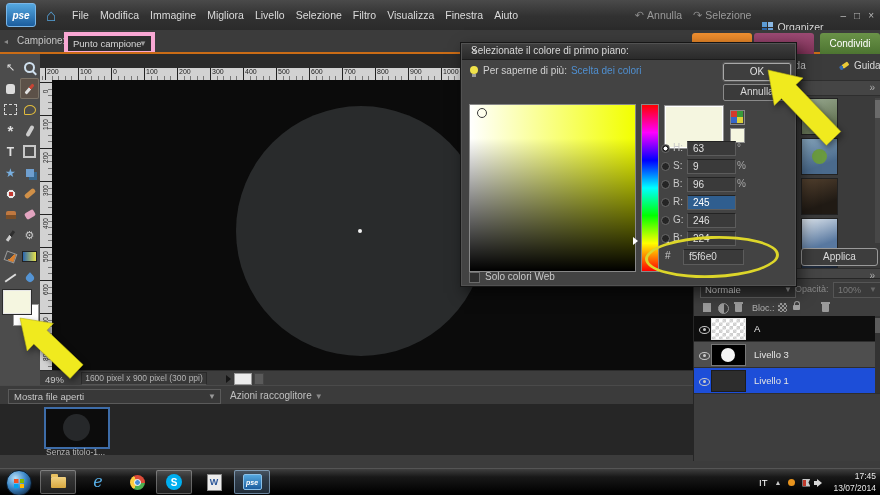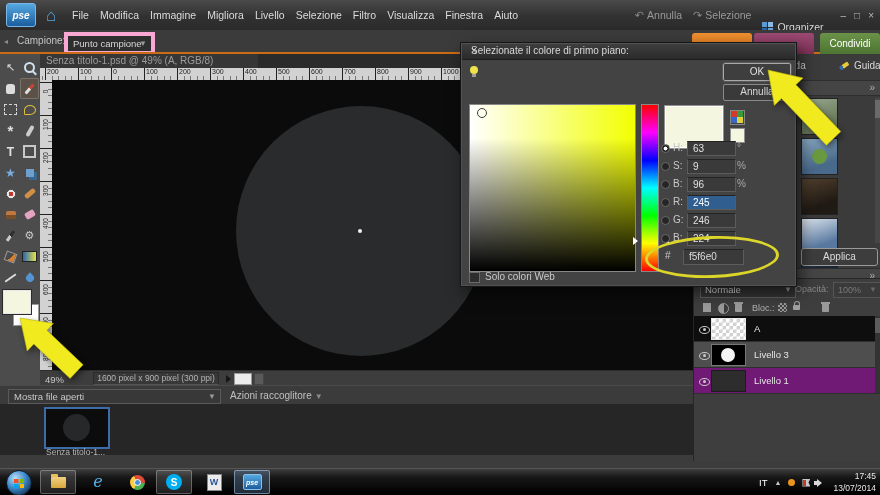--- a/index.html
+++ b/index.html
@@ -90,21 +90,21 @@
                       repeating-linear-gradient(180deg,#777 0 1px,transparent 1px 6.6px);
      background-size:100% 100%,4px 100%;background-position:0 2px,8px 2px;background-repeat:no-repeat,repeat-y;}
   .vtick-label{position:absolute;left:-1px;width:12px;text-align:center;font-size:6.5px;color:#222;
      transform:rotate(-90deg);}
   .canvas{position:absolute;left:12px;top:26px;width:743px;height:290px;background:#0b0b0b;overflow:hidden;}
   .doc-circle{position:absolute;left:184px;top:26px;width:250px;height:250px;border-radius:50%;background:#292b2c;}
   .doc-dot{position:absolute;left:306px;top:149px;width:4px;height:4px;border-radius:50%;background:#f2f2f2;}
   
   .statusbar{position:absolute;left:40px;top:370px;width:755px;height:15px;background:#3d3d3d;border-top:1px solid #2c2c2c;}
   .zoomtxt{position:absolute;left:5px;top:3px;font-size:9.5px;color:#c8c8c8;}
-  .sizefield{position:absolute;left:53px;top:1px;width:124px;height:11px;background:#383838;
+  .sizefield{position:absolute;left:41px;top:1px;width:124px;height:11px;background:#383838;
      border:1px solid #2a2a2a;border-bottom-color:#555;color:#b4b4b4;font-size:8.5px;text-align:center;line-height:11px;}
   .scrtri{position:absolute;left:186px;top:4px;width:0;height:0;border:4px solid transparent;border-left:5px solid #161616;}
   .scrthumb{position:absolute;left:194px;top:2px;width:16px;height:10px;background:#ececec;border:1px solid #999;}
   .scrplus{position:absolute;left:214px;top:2px;width:8px;height:10px;background:#5a5a5a;border:1px solid #444;}
   
   .binbar{position:absolute;left:0;top:385px;width:796px;height:19px;background:#3b3b3b;border-top:1px solid #4a4a4a;}
   .showfiles{position:absolute;left:8px;top:3px;width:206px;height:13px;background:#383838;border:1px solid #5a5a5a;
      color:#c8c8c8;font-size:9.5px;line-height:13px;padding-left:5px;}
   .showfiles .car{position:absolute;right:4px;top:0;color:#999;font-size:8px;}
   .binactions{position:absolute;left:230px;top:4px;color:#c0c0c0;font-size:10px;}
@@ -156,21 +156,21 @@
                 linear-gradient(45deg,#999 25%,#444 25%,#444 75%,#999 75%);
      background-size:4px 4px;background-position:0 0,2px 2px;}
   .ic-lock{position:absolute;left:99px;top:5px;width:7px;height:5px;background:#a0a0a0;border-radius:1px;}
   .ic-lock::before{content:'';position:absolute;top:-4px;left:1px;width:4px;height:4px;border:1.5px solid #a0a0a0;
      border-bottom:none;border-radius:3px 3px 0 0;}
   .ic-trash-b{position:absolute;left:128px;top:4px;}
   .lyr-list{position:absolute;left:0;top:37px;width:187px;}
   .lrow{position:relative;height:25px;border-bottom:1px solid #2e2e2e;}
   .lrow-0{background:#0e0e0e;}
   .lrow-1{background:#4e4e4e;}
-  .lrow-2{background:#701a75;}
+  .lrow-2{background:#1d4ed8;}
   .eye{position:absolute;left:5px;top:10px;width:9px;height:6px;border:1px solid #c8c8c8;border-radius:50%;}
   .eye::after{content:'';position:absolute;left:2.5px;top:1px;width:3px;height:3px;border-radius:50%;background:#c8c8c8;}
   .lthumb{position:absolute;left:17px;top:2px;width:33px;height:20px;border:1px solid #777;}
   .lthumb-checker{border-color:#e8e8e8;background:
      linear-gradient(45deg,#cfcfcf 25%,transparent 25%,transparent 75%,#cfcfcf 75%),
      linear-gradient(45deg,#cfcfcf 25%,#fff 25%,#fff 75%,#cfcfcf 75%);
      background-size:7px 7px;background-position:0 0,3.5px 3.5px;}
   .lthumb-circle{background:#000;}
   .lthumb-circle::after{content:'';position:absolute;left:9px;top:3px;width:14px;height:14px;border-radius:50%;background:#f4f4f4;}
   .lthumb-dark{background:#2d2d2d;border-color:#1c1c1c;}
@@ -387,23 +387,20 @@
         <span class="shape"></span>
       </div>
       <div class="tool tool-sponge-tool">
         <span class="shape"></span>
       </div>
       <div class="fg-swatch" style="background: rgb(245, 246, 224);"></div>
       <div class="bg-swatch" style="background: rgb(255, 255, 255);"></div>
     </div>
 
   <div class="docarea">
-    <div class="doctab">
-      <span>Senza titolo-1.psd @ 49% (A, RGB/8)</span>
-    </div>
     <div class="hruler">
         <span class="tick-label" style="left: 7px;">200</span>
         <span class="tick-label" style="left: 40px;">100</span>
         <span class="tick-label" style="left: 73px;">0</span>
         <span class="tick-label" style="left: 106px;">100</span>
         <span class="tick-label" style="left: 139px;">200</span>
         <span class="tick-label" style="left: 172px;">300</span>
         <span class="tick-label" style="left: 205px;">400</span>
         <span class="tick-label" style="left: 238px;">500</span>
         <span class="tick-label" style="left: 271px;">600</span>
@@ -521,20 +518,23 @@
     </div>
     <div class="lyr-scroll"></div>
   </div>
 
   <div class="dialog">
     <div class="dlg-title">
       <span>Selezionate il colore di primo piano:</span>
       <span class="dlg-close">×</span>
     </div>
     <div class="bulb"></div>
+    <div class="learn">
+      <span>Per saperne di più:</span><a href="#">Scelta dei colori</a>
+    </div>
     <div class="dlg-ok">OK</div>
     <div class="dlg-cancel">Annulla</div>
     <div class="colorfield">
       <div class="cf-marker"></div>
     </div>
     <div class="hueslider"></div>
     <div class="hue-arrow-l"></div>
     <div class="hue-arrow-r"></div>
     <div class="preview" style="background: rgb(245, 246, 224);"></div>
     <div class="cube-ic"></div>

